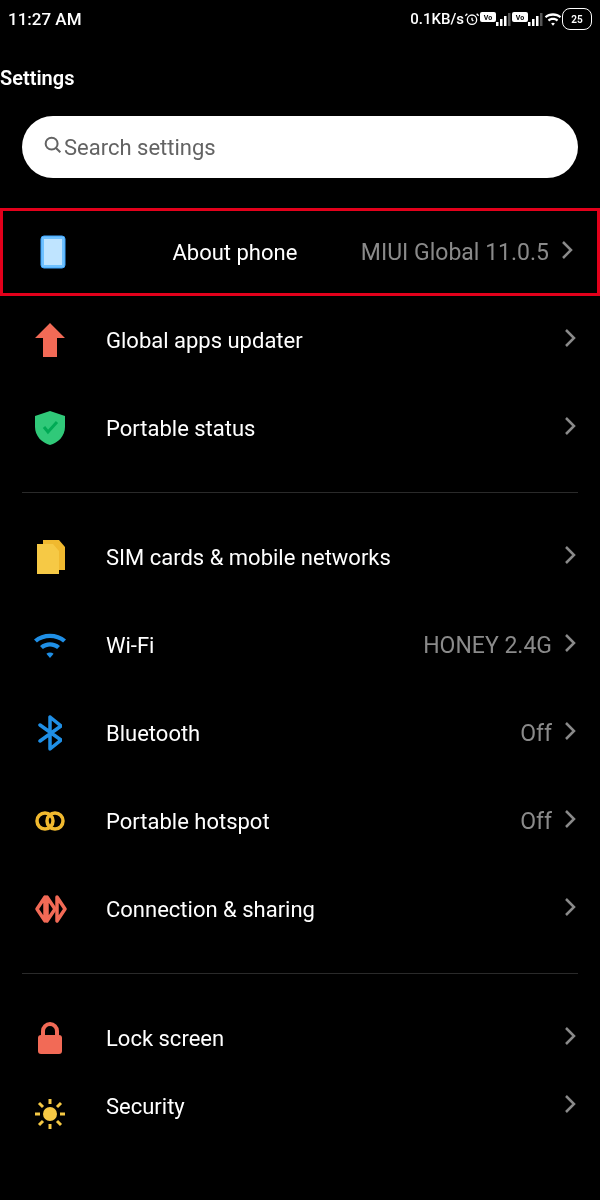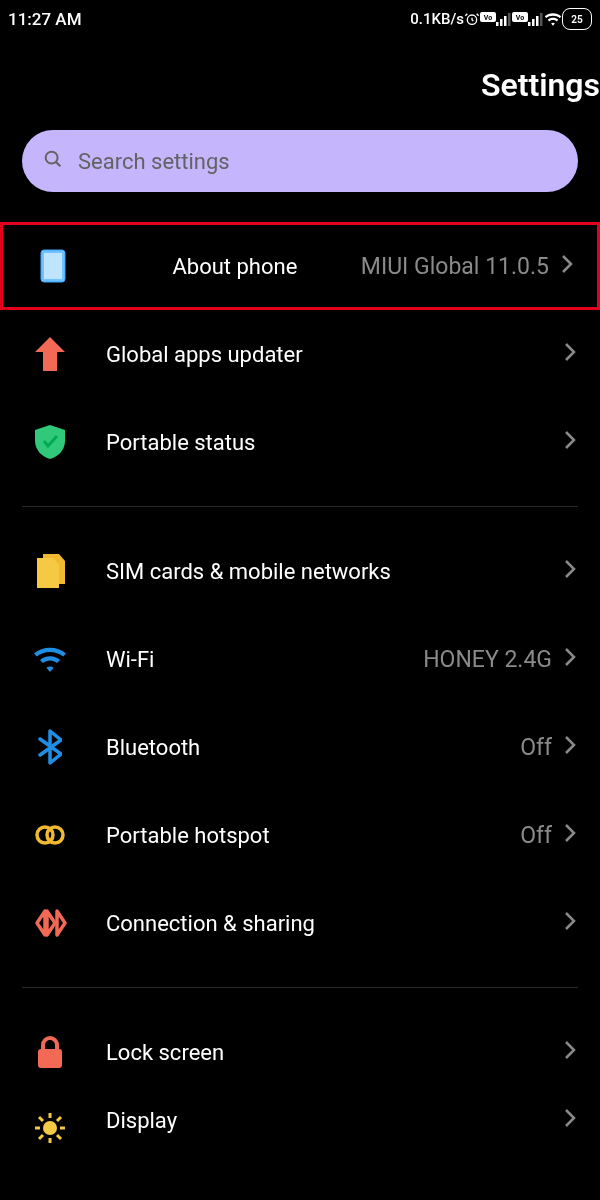--- a/index.html
+++ b/index.html
@@ -18,35 +18,34 @@
     justify-content: space-between;
     padding: 0 8px;
     font-size: 16px;
     font-weight: 500;
   }
   .statusbar .left { font-size: 17px; }
   .statusbar .right { display: flex; align-items: center; }
   .statusbar .right .sp { font-size: 15px; }
   .statusbar svg { display: block; }
   .title {
-    text-align: right;
-    font-size: 32px;
+    text-align: left;
+    font-size: 20px;
     font-weight: 600;
     margin-top: 28px;
     margin-bottom: 26px;
   }
   .search {
     margin: 0 22px 30px 22px;
     height: 62px;
-    background: #c4b5fd;
+    background: #ffffff;
     border-radius: 31px;
     display: flex;
     align-items: center;
     padding: 0 20px;
-    gap: 14px;
   }
   .search .ph {
     color: #636363;
     font-size: 22px;
   }
   .row {
     display: flex;
     align-items: center;
     padding: 0 24px 0 30px;
     height: 88px;
@@ -315,19 +314,19 @@
           <line x1="16" y1="26" x2="16" y2="31"></line>
           <line x1="1" y1="16" x2="6" y2="16"></line>
           <line x1="26" y1="16" x2="31" y2="16"></line>
           <line x1="5" y1="5" x2="9" y2="9"></line>
           <line x1="23" y1="23" x2="27" y2="27"></line>
           <line x1="23" y1="9" x2="27" y2="5"></line>
           <line x1="5" y1="27" x2="9" y2="23"></line>
         </g>
       </svg>
   </span>
-  <span class="label">Display</span>
+  <span class="label">Security</span>
   <span class="chev">
     <svg width="12" height="20" viewBox="0 0 12 20" fill="none" stroke="#8a8a8a" stroke-width="2.5">
         <polyline points="2,2 10,10 2,18"></polyline>
       </svg>
   </span>
 </div>
 
 </body></html>

